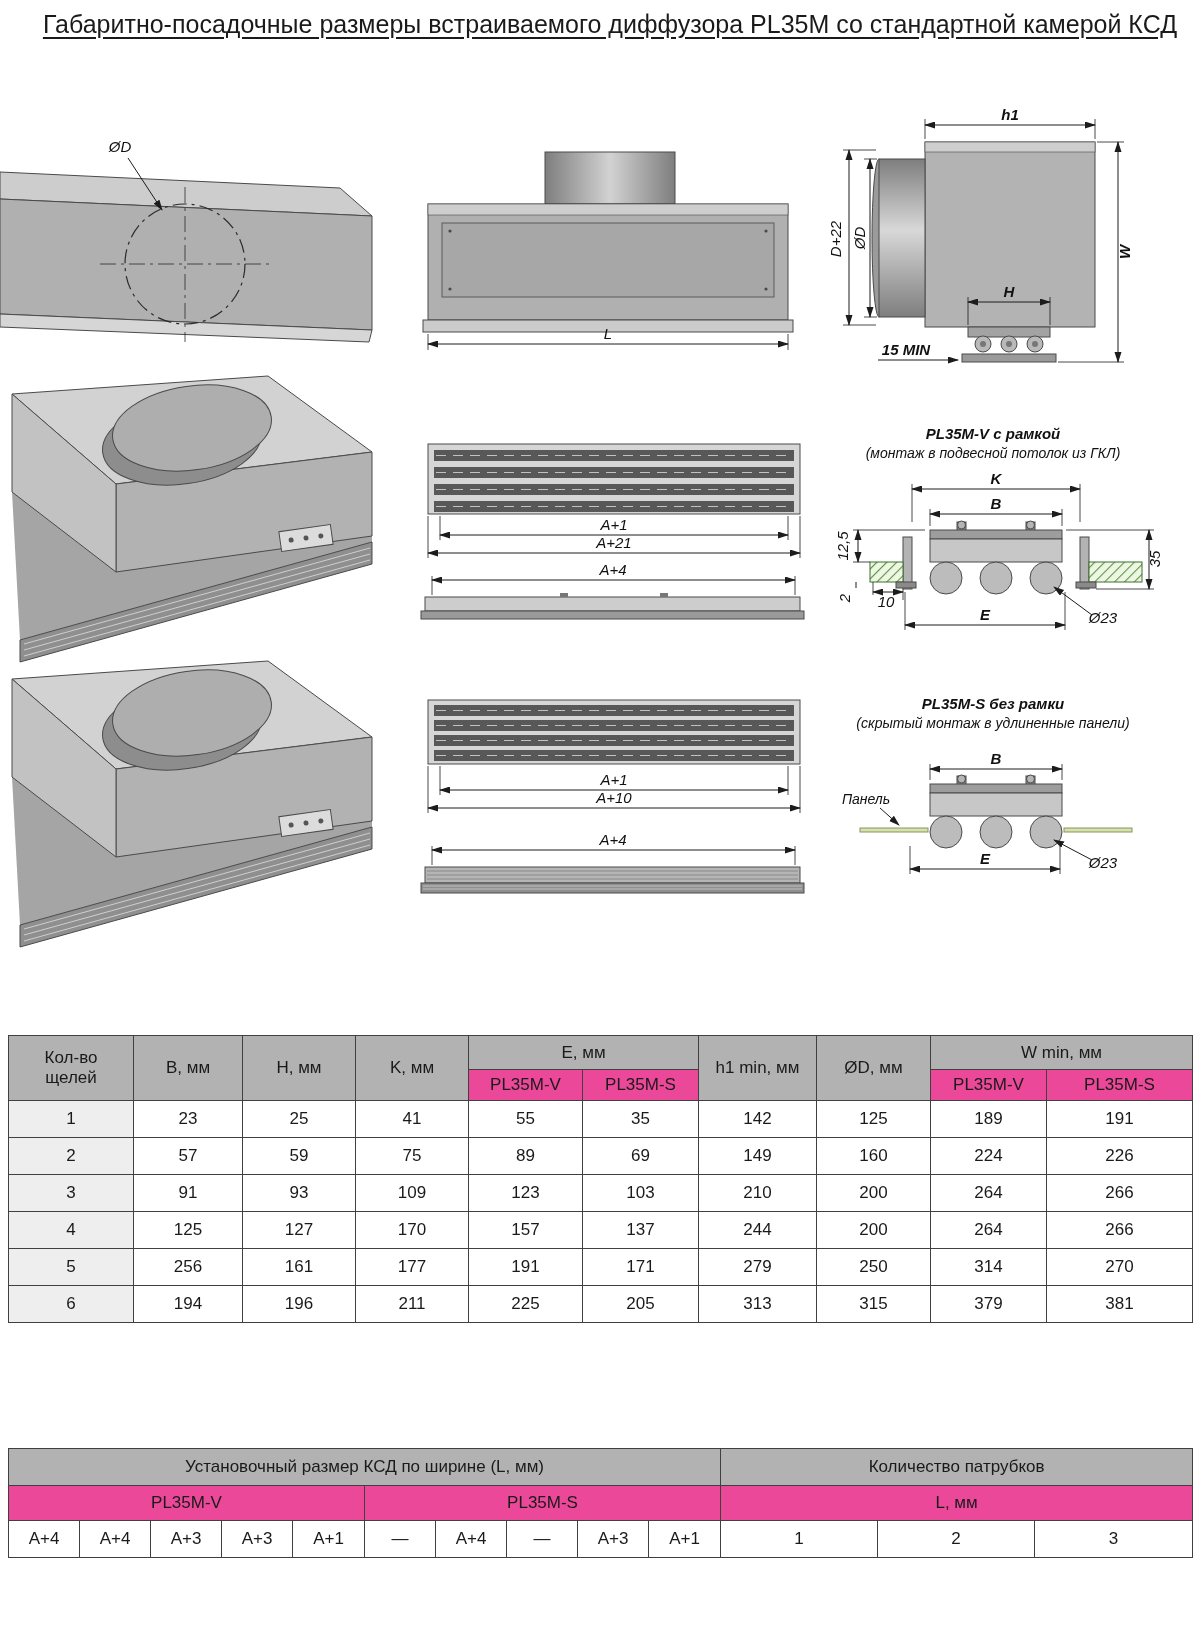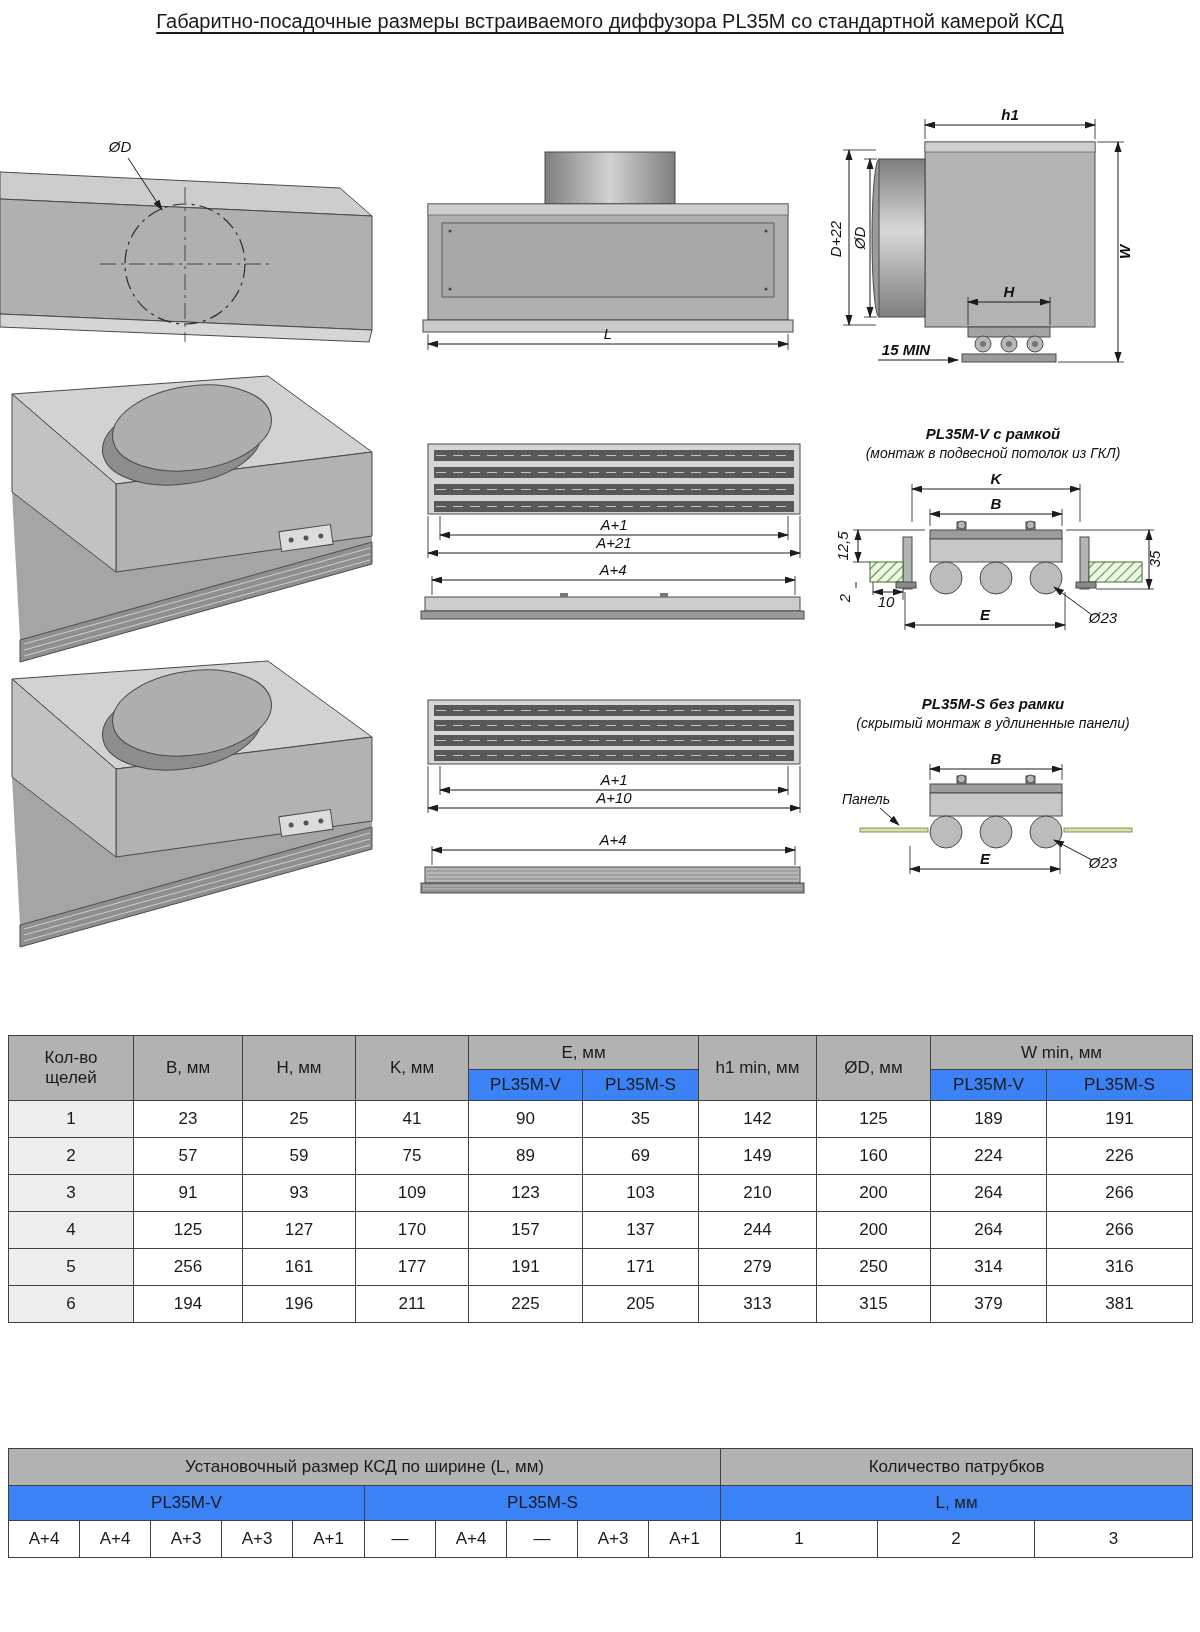--- a/index.html
+++ b/index.html
@@ -2,37 +2,37 @@
 <html><head>
 <meta charset="utf-8">
 <style>
   * { margin:0; padding:0; box-sizing:border-box; }
   body {
     width:1200px; height:1632px; background:#ffffff; position:relative;
     font-family:"Liberation Sans", sans-serif; color:#1a1a1a; overflow:hidden;
   }
   .titles { position:absolute; top:8px; left:0; width:100%; text-align:center; }
   .titles .t1, .titles .t2 {
-    font-size:20px; line-height:1.35; text-decoration:underline; text-underline-offset:4px;padding-left:20px;
+    font-size:25px; line-height:1.35; text-decoration:underline; text-underline-offset:4px;padding-left:20px;
   }
   #drawings { position:absolute; top:92px; left:0; display:block; }
 
   
   .dt  { font:italic 15px "Liberation Sans", sans-serif; fill:#111; text-anchor:middle; }
   .dtb { font:italic bold 15px "Liberation Sans", sans-serif; fill:#111; text-anchor:middle; }
   .cap1{ font:italic bold 15px "Liberation Sans", sans-serif; fill:#111; text-anchor:middle; }
   .cap2{ font:italic 14px "Liberation Sans", sans-serif; fill:#111; text-anchor:middle; }
   .ext { stroke:#1c1c1c; stroke-width:0.8; }
   .dim { stroke:#1c1c1c; stroke-width:1; }
 
   
   table.t { border-collapse:collapse; position:absolute; left:8px; table-layout:fixed; font-size:17px; }
   .t th, .t td { border:1px solid #404040; text-align:center; vertical-align:middle; font-weight:normal; padding:0 2px; }
   .hdr  { background:#b2b2b2; }
-  .hdr2 { background:#3b82f6; }
+  .hdr2 { background:#ec4899; }
   .rowhead { background:#eeeeee; }
   .pre { white-space:pre-line; }
   #main-table { top:1035px; width:1184px;border-radius:7px; }
   #main-table thead tr.top th { height:34px; }
   #main-table thead tr.sub th { height:31px; }
   #main-table tbody td { height:37px; }
   #install-table { top:1448px; width:1184px; }
   #install-table tr.r1 th { height:37px; }
   #install-table tr.r2 th { height:35px; }
   #install-table tr.r3 th { height:51px; }
@@ -333,21 +333,21 @@
       <th class="hdr2">PL35M-V</th>
       <th class="hdr2">PL35M-S</th>
     </tr>
   </thead>
   <tbody>
     <tr>
       <td class="rowhead">1</td>
       <td>23</td>
       <td>25</td>
       <td>41</td>
-      <td>90</td>
+      <td>55</td>
       <td>35</td>
       <td>142</td>
       <td>125</td>
       <td>189</td>
       <td>191</td>
     </tr>
     <tr>
       <td class="rowhead">2</td>
       <td>57</td>
       <td>59</td>
@@ -386,21 +386,21 @@
     <tr>
       <td class="rowhead">5</td>
       <td>256</td>
       <td>161</td>
       <td>177</td>
       <td>191</td>
       <td>171</td>
       <td>279</td>
       <td>250</td>
       <td>314</td>
-      <td>316</td>
+      <td>270</td>
     </tr>
     <tr>
       <td class="rowhead">6</td>
       <td>194</td>
       <td>196</td>
       <td>211</td>
       <td>225</td>
       <td>205</td>
       <td>313</td>
       <td>315</td>

